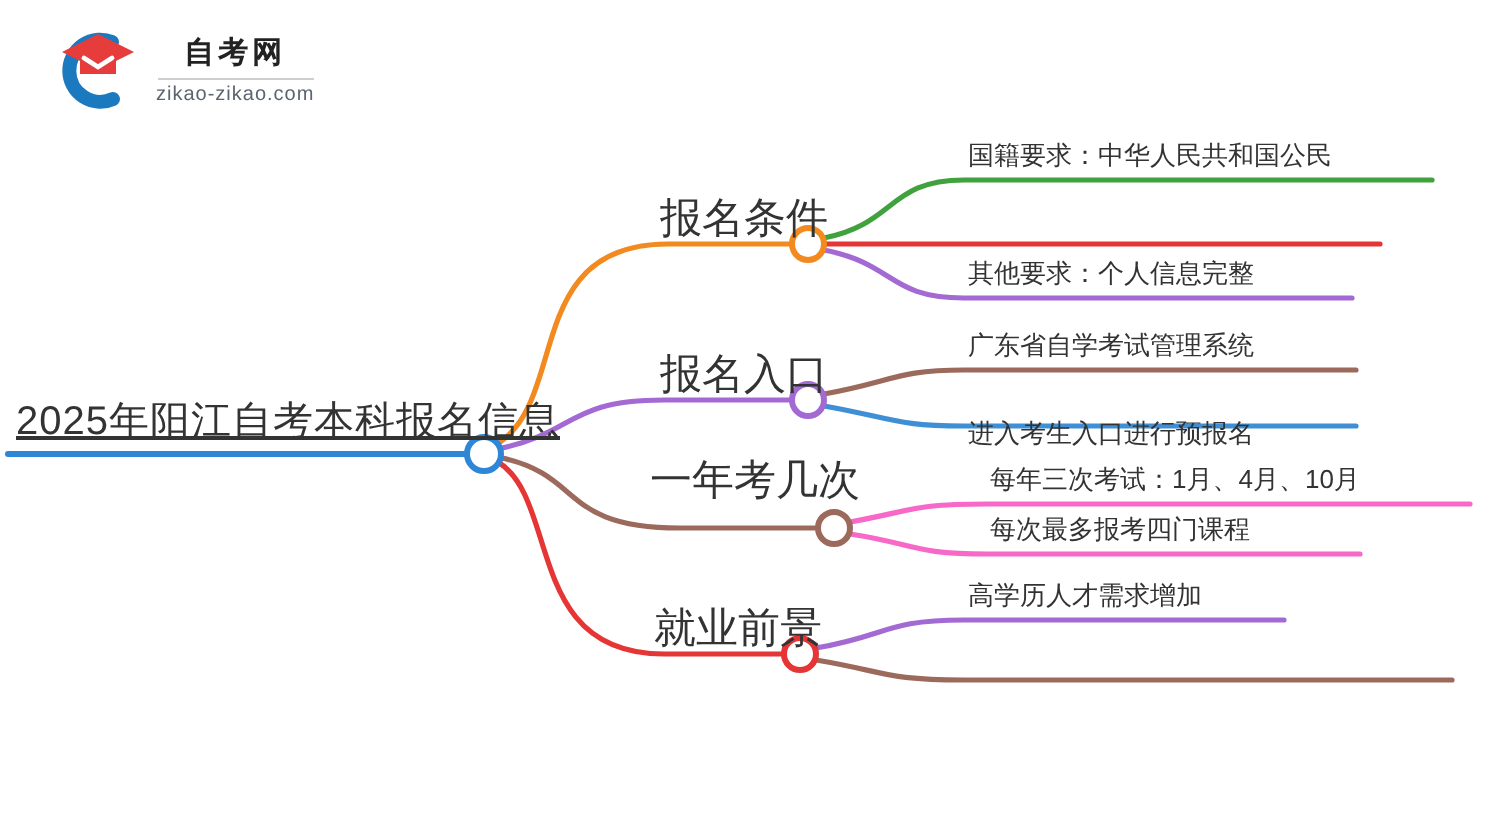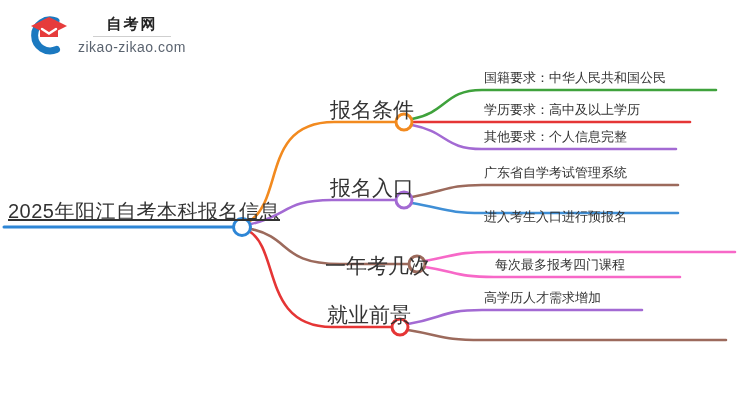--- a/index.html
+++ b/index.html
@@ -11,21 +11,21 @@
   }
   .stage{position:absolute;left:0;top:0;width:720px;height:410px;}
   svg.wires{position:absolute;left:0;top:0;width:750px;height:410px;}
   svg.wires path{fill:none;stroke-linecap:round;}
 
   
   .logo{position:absolute;left:28px;top:14px;display:flex;align-items:center;gap:10px;}
   .logo-text{display:flex;flex-direction:column;align-items:center;}
   .site-name{font-size:15px;font-weight:bold;color:#222;letter-spacing:2px;line-height:18px;}
   .logo-divider{width:78px;height:1px;background:#cfcfcf;margin:3px 0 2px 0;}
-  .site-url{font-size:14px;color:#5b6470;letter-spacing:.5px;}
+  .site-url{font-size:10px;color:#5b6470;letter-spacing:.5px;}
 
   
   .node{position:absolute;color:#333;white-space:nowrap;line-height:20px;}
   .root-label{font-size:20px;font-weight:500;letter-spacing:.5px;}
   .branch-label{font-size:21px;font-weight:500;}
   .leaf-label{font-size:13px;}
 </style>
 </head>
 <body>
 
@@ -70,27 +70,27 @@
       <div class="site-name">自考网</div>
       <div class="logo-divider"></div>
       <div class="site-url">zikao-zikao.com</div>
     </div>
   </div>
 
   <div class="node root-label" style="left:8px;top:201px;text-decoration:underline;">2025年阳江自考本科报名信息</div>
 
   <div class="node branch-label" style="left:330px;top:100px;">报名条件</div>
   <div class="node branch-label" style="left:330px;top:178px;">报名入口</div>
-  <div class="node branch-label" style="left:325px;top:256px;text-align:center;">一年考几次</div>
+  <div class="node branch-label" style="left:325px;top:231px;text-align:center;">一年考几次</div>
   <div class="node branch-label" style="left:327px;top:305px;">就业前景</div>
 
   <div class="node leaf-label" style="left:484px;top:68px;">国籍要求：中华人民共和国公民</div>
-  <div class="node leaf-label" style="left:484px;top:100px;">学历要求：高中及以上学历</div>
   <div class="node leaf-label" style="left:484px;top:127px;">其他要求：个人信息完整</div>
 
   <div class="node leaf-label" style="left:484px;top:163px;">广东省自学考试管理系统</div>
   <div class="node leaf-label" style="left:484px;top:207px;text-align:center;">进入考生入口进行预报名</div>
 
+  <div class="node leaf-label" style="left:495px;top:230px;">每年三次考试：1月、4月、10月</div>
   <div class="node leaf-label" style="left:495px;top:255px;">每次最多报考四门课程</div>
 
   <div class="node leaf-label" style="left:484px;top:288px;">高学历人才需求增加</div>
 
 </div>
 
 </body></html>

